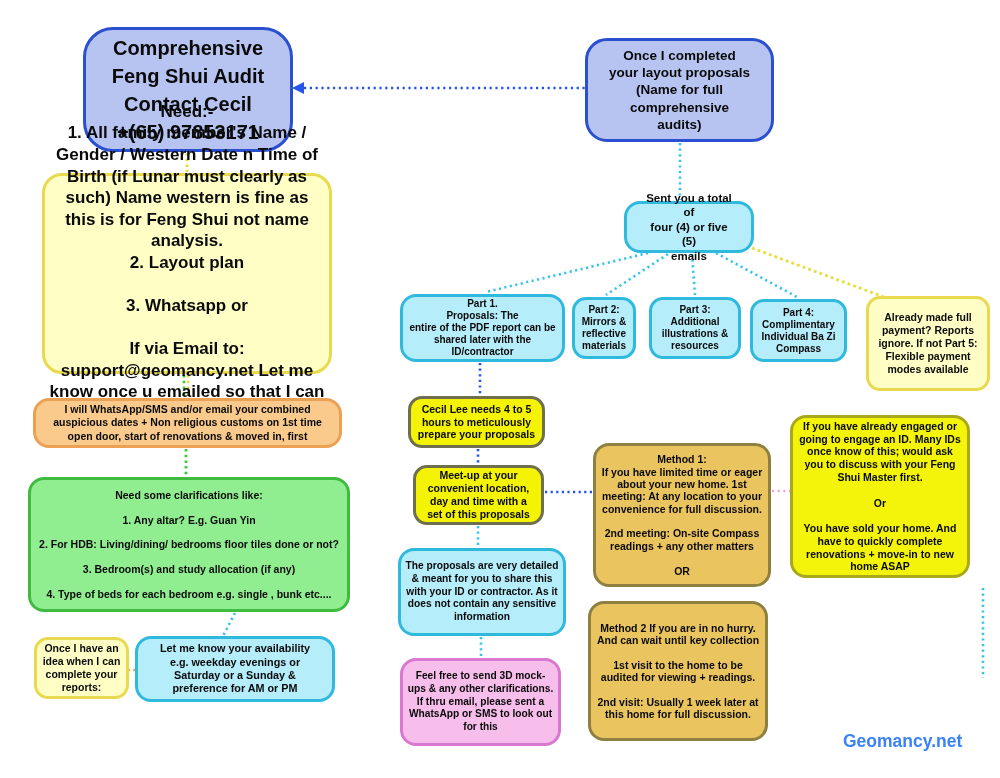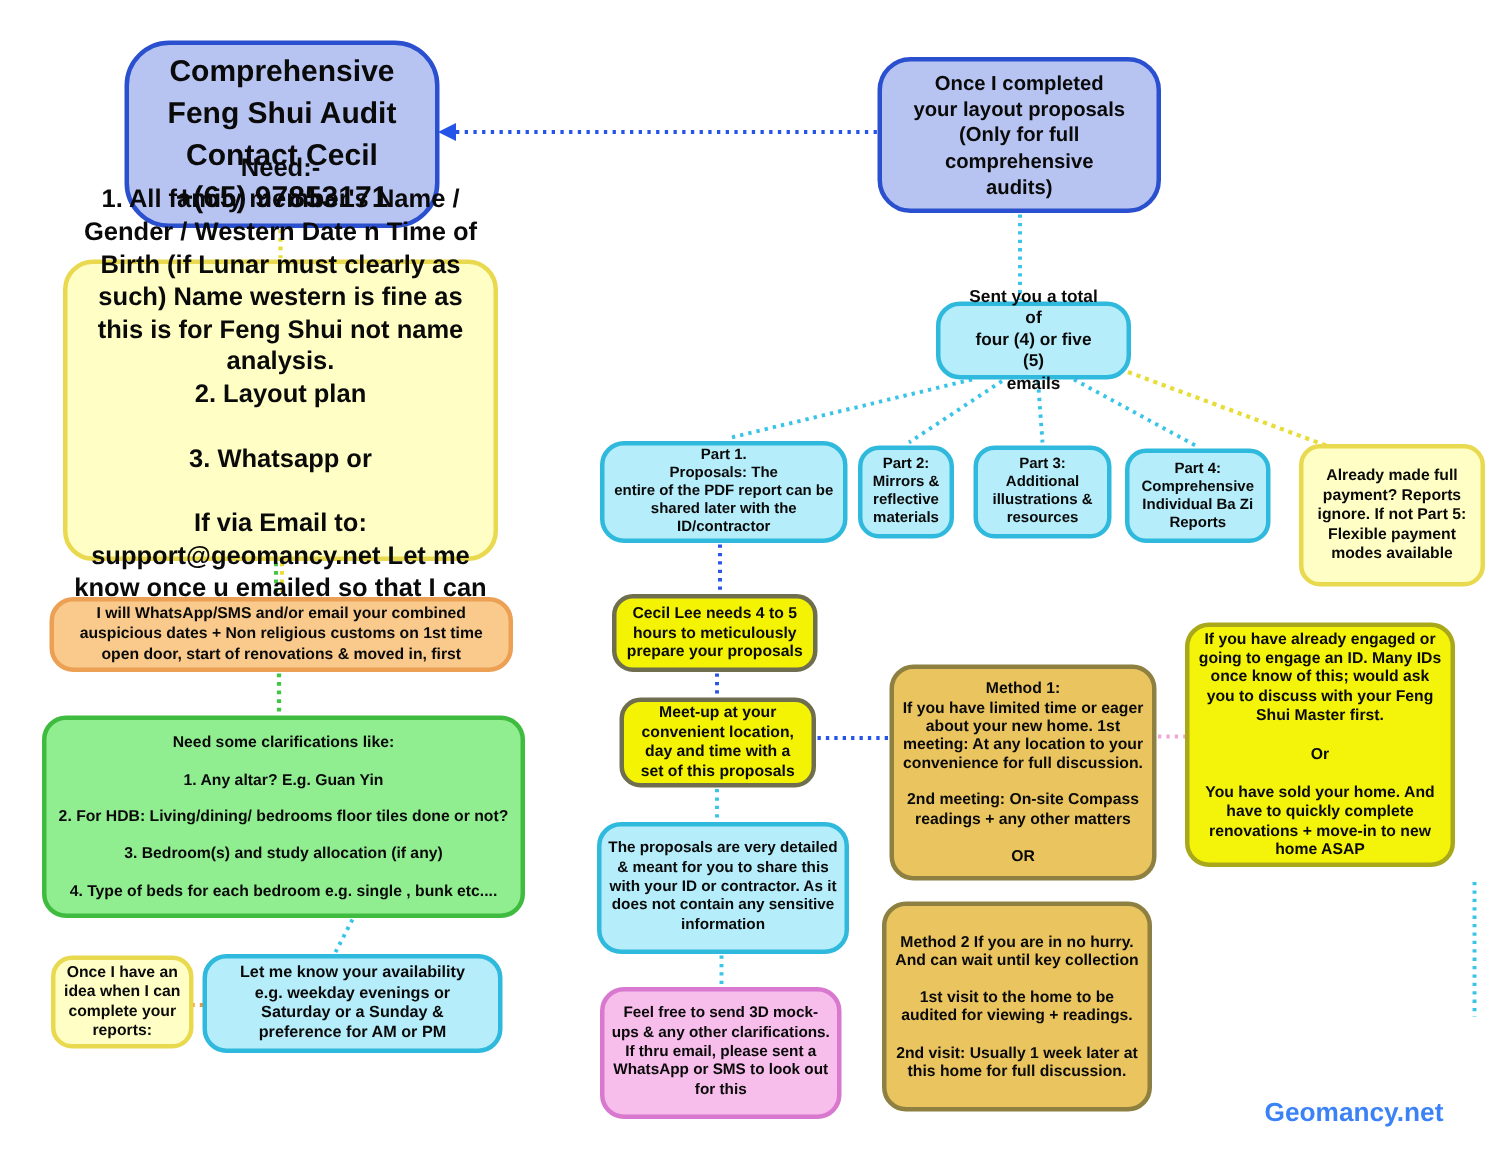--- a/index.html
+++ b/index.html
@@ -74,21 +74,21 @@
     <line x1="983" y1="588" x2="983" y2="678" style="stroke:var(--line-cyan)" stroke-width="2.6" stroke-dasharray="2.2 3.4"></line>
   </svg>
 
   <div class="node blue" style="left:83px;top:27px;width:210px;height:125px;font-size:20px;line-height:1.4;border-radius:30px;">Comprehensive
 Feng Shui Audit
 Contact Cecil
 +(65) 97853171</div>
 
   <div class="node blue" style="left:585px;top:38px;width:189px;height:104px;font-size:13.5px;line-height:1.28;border-radius:22px;">Once I completed
 your layout proposals
-(Only for full
+(Name for full
 comprehensive
 audits)</div>
 
   <div class="node paleyellow" style="left:42px;top:173px;width:290px;height:201px;font-size:17px;line-height:1.27;border-radius:20px;">Need:-
 1. All family member's Name / Gender / Western Date n Time of Birth (if Lunar must clearly as such) Name western is fine as this is for Feng Shui not name analysis.
 2. Layout plan
 
 3. Whatsapp or
 
 If via Email to: support@geomancy.net Let me know once u emailed so that I can monitor it. Thank You. 謝謝 Cecil Lee, Geomancy.net</div>
@@ -120,21 +120,21 @@
 Proposals: The
 entire of the PDF report can be shared later with the ID/contractor</div>
 
   <div class="node cyan" style="left:572px;top:297px;width:64px;height:62px;font-size:10px;line-height:1.2;padding:2px;border-radius:14px;">Part 2:
 Mirrors &amp; reflective materials</div>
 
   <div class="node cyan" style="left:649px;top:297px;width:92px;height:62px;font-size:10px;line-height:1.2;padding:2px;border-radius:14px;">Part 3:
 Additional illustrations &amp; resources</div>
 
   <div class="node cyan" style="left:750px;top:299px;width:97px;height:63px;font-size:10px;line-height:1.2;padding:2px;border-radius:14px;">Part 4:
-Comprehensive Individual Ba Zi Reports</div>
+Complimentary Individual Ba Zi Compass</div>
 
   <div class="node paleyellow" style="left:866px;top:296px;width:124px;height:95px;font-size:10.5px;line-height:1.25;border-radius:14px;">Already made full payment? Reports ignore. If not Part 5: Flexible payment modes available</div>
 
   <div class="node brightyellow" style="left:408px;top:396px;width:137px;height:52px;font-size:10.5px;line-height:1.22;border-radius:14px;">Cecil Lee needs 4 to 5
 hours to meticulously
 prepare your proposals</div>
 
   <div class="node brightyellow" style="left:413px;top:465px;width:131px;height:60px;font-size:10.5px;line-height:1.22;border-radius:14px;">Meet-up at your
 convenient location,
 day and time with a

